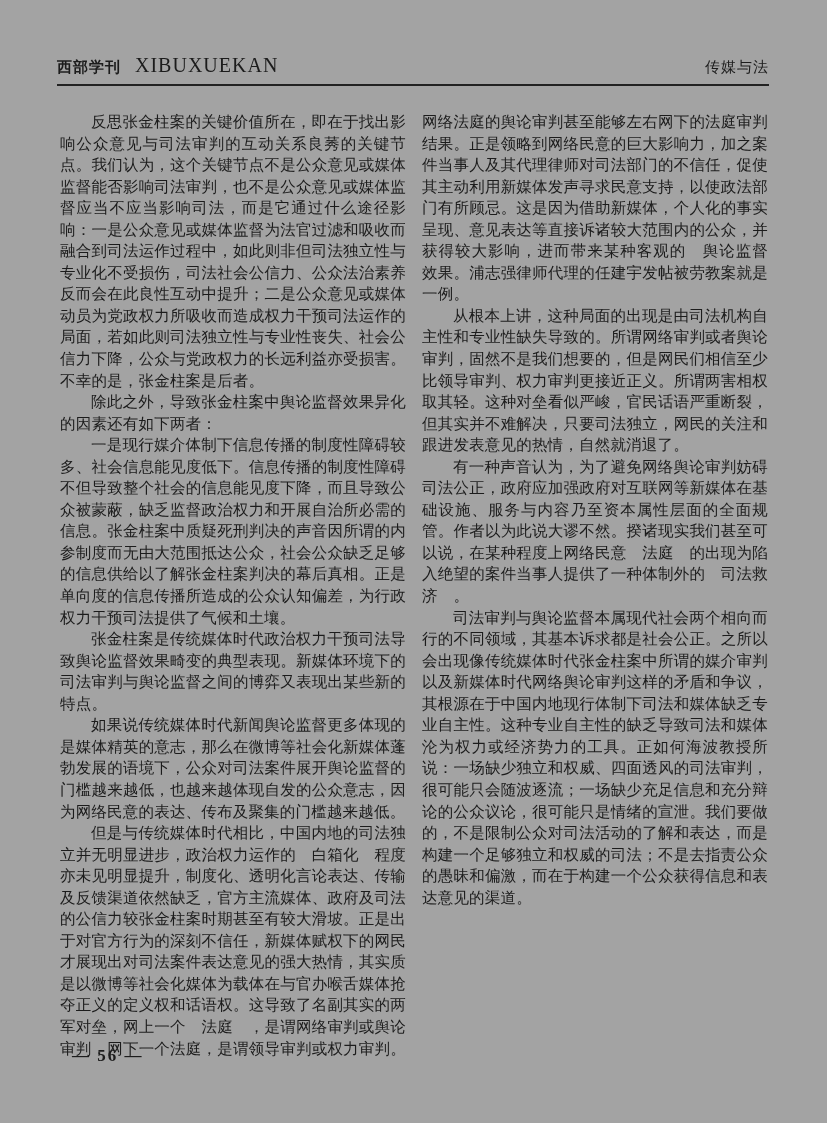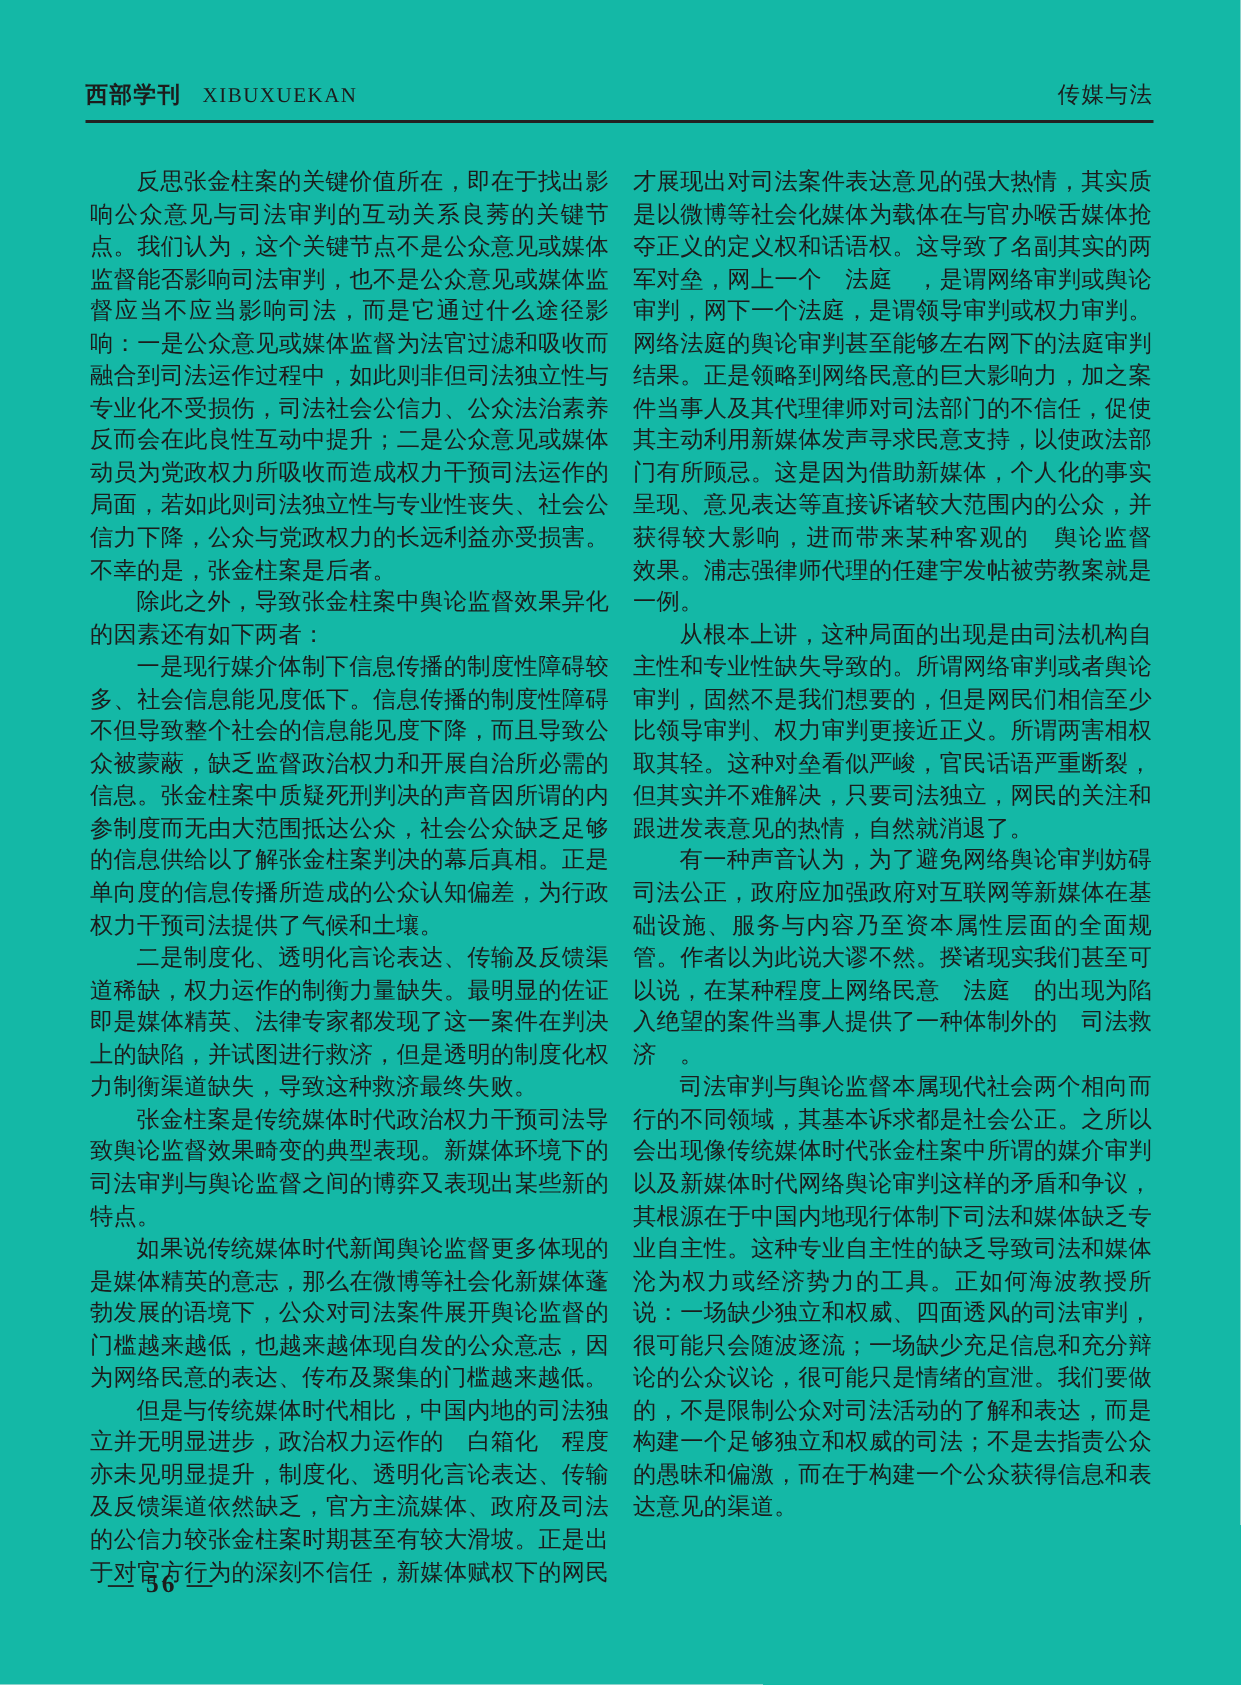--- a/index.html
+++ b/index.html
@@ -1,36 +1,36 @@
 <!DOCTYPE html>
 <html lang="zh"><head>
 <meta charset="utf-8">
 <style>
   html,body{margin:0;padding:0;background:#e9e9e7;}
   .page{
     position:relative;
     width:827px;height:1123px;
     margin:0 auto;
-    background:#14b8a6;
+    background:#a3a3a3;
     font-family:"Liberation Serif","DejaVu Serif",serif;
     color:#1c1c1c;
     overflow:hidden;
   }
   
   .running-head{
     position:absolute;
     left:57px;top:54px;width:712px;
     display:flex;justify-content:space-between;align-items:flex-end;
     padding-bottom:7px;
     border-bottom:2px solid #222;
     font-size:15px;
   }
   .rh-left{display:flex;align-items:baseline;gap:14px;}
   .rh-cn{font-weight:bold;letter-spacing:1px;}
-  .rh-en{font-size:14px;letter-spacing:1px;}
+  .rh-en{font-size:20px;letter-spacing:1px;}
   .rh-right{font-weight:normal;letter-spacing:1px;}
   
   .article{
     position:absolute;
     left:60px;top:93px;width:708px;height:949px;
     column-count:2;
     column-gap:16px;
     column-fill:auto;
     font-size:15.5px;
     line-height:21.55px;
@@ -61,21 +61,20 @@
       <span class="rh-cn">西部学刊</span>
       <span class="rh-en">XIBUXUEKAN</span>
     </div>
     <div class="rh-right">传媒与法</div>
   </div>
 
   <div class="article">
     <p>反思张金柱案的关键价值所在，即在于找出影响公众意见与司法审判的互动关系良莠的关键节点。我们认为，这个关键节点不是公众意见或媒体监督能否影响司法审判，也不是公众意见或媒体监督应当不应当影响司法，而是它通过什么途径影响：一是公众意见或媒体监督为法官过滤和吸收而融合到司法运作过程中，如此则非但司法独立性与专业化不受损伤，司法社会公信力、公众法治素养反而会在此良性互动中提升；二是公众意见或媒体动员为党政权力所吸收而造成权力干预司法运作的局面，若如此则司法独立性与专业性丧失、社会公信力下降，公众与党政权力的长远利益亦受损害。不幸的是，张金柱案是后者。</p>
     <p>除此之外，导致张金柱案中舆论监督效果异化的因素还有如下两者：</p>
     <p>一是现行媒介体制下信息传播的制度性障碍较多、社会信息能见度低下。信息传播的制度性障碍不但导致整个社会的信息能见度下降，而且导致公众被蒙蔽，缺乏监督政治权力和开展自治所必需的信息。张金柱案中质疑死刑判决的声音因所谓的内参制度而无由大范围抵达公众，社会公众缺乏足够的信息供给以了解张金柱案判决的幕后真相。正是单向度的信息传播所造成的公众认知偏差，为行政权力干预司法提供了气候和土壤。</p>
-    <p>二是制度化、透明化言论表达、传输及反馈渠道稀缺，权力运作的制衡力量缺失。最明显的佐证即是媒体精英、法律专家都发现了这一案件在判决上的缺陷，并试图进行救济，但是透明的制度化权力制衡渠道缺失，导致这种救济最终失败。</p>
     <p>张金柱案是传统媒体时代政治权力干预司法导致舆论监督效果畸变的典型表现。新媒体环境下的司法审判与舆论监督之间的博弈又表现出某些新的特点。</p>
     <p>如果说传统媒体时代新闻舆论监督更多体现的是媒体精英的意志，那么在微博等社会化新媒体蓬勃发展的语境下，公众对司法案件展开舆论监督的门槛越来越低，也越来越体现自发的公众意志，因为网络民意的表达、传布及聚集的门槛越来越低。</p>
     <p>但是与传统媒体时代相比，中国内地的司法独立并无明显进步，政治权力运作的　白箱化　程度亦未见明显提升，制度化、透明化言论表达、传输及反馈渠道依然缺乏，官方主流媒体、政府及司法的公信力较张金柱案时期甚至有较大滑坡。正是出于对官方行为的深刻不信任，新媒体赋权下的网民才展现出对司法案件表达意见的强大热情，其实质是以微博等社会化媒体为载体在与官办喉舌媒体抢夺正义的定义权和话语权。这导致了名副其实的两军对垒，网上一个　法庭　，是谓网络审判或舆论审判，网下一个法庭，是谓领导审判或权力审判。网络法庭的舆论审判甚至能够左右网下的法庭审判结果。正是领略到网络民意的巨大影响力，加之案件当事人及其代理律师对司法部门的不信任，促使其主动利用新媒体发声寻求民意支持，以使政法部门有所顾忌。这是因为借助新媒体，个人化的事实呈现、意见表达等直接诉诸较大范围内的公众，并获得较大影响，进而带来某种客观的　舆论监督　效果。浦志强律师代理的任建宇发帖被劳教案就是一例。</p>
     <p>从根本上讲，这种局面的出现是由司法机构自主性和专业性缺失导致的。所谓网络审判或者舆论审判，固然不是我们想要的，但是网民们相信至少比领导审判、权力审判更接近正义。所谓两害相权取其轻。这种对垒看似严峻，官民话语严重断裂，但其实并不难解决，只要司法独立，网民的关注和跟进发表意见的热情，自然就消退了。</p>
     <p>有一种声音认为，为了避免网络舆论审判妨碍司法公正，政府应加强政府对互联网等新媒体在基础设施、服务与内容乃至资本属性层面的全面规管。作者以为此说大谬不然。揆诸现实我们甚至可以说，在某种程度上网络民意　法庭　的出现为陷入绝望的案件当事人提供了一种体制外的　司法救济　。</p>
     <p><span>司法审判与舆论监督本属现代社会两个相向而行的不同领域，其基本诉求都是社会公正。之所以会出现像传统媒体时代张金柱案中所谓的媒介审判以及新媒体时代网络舆论审判这样的矛盾和争议，其根源在于中国内地现行体制下司法和媒体缺乏专业自主性。这种专业自主性的缺乏导致司法和媒体沦为权力或经济势力的工具。正如何海波教授所说：一场缺少独立和权威、四面透风的司法审判，很可能只会随波逐流；一场缺少充足信息和充分辩论的公众议论，很可能只是情绪的宣泄。我们要做的，不是限制公众对司法活动的了解和表达，而是构建一个足够独立和权威的司法；不是去指责公众的愚昧和偏激，而在于构建一个公众获得信息和表达意见的渠道。</span></p>
 
   </div>
 
   <div class="folio">— 56 —</div>

